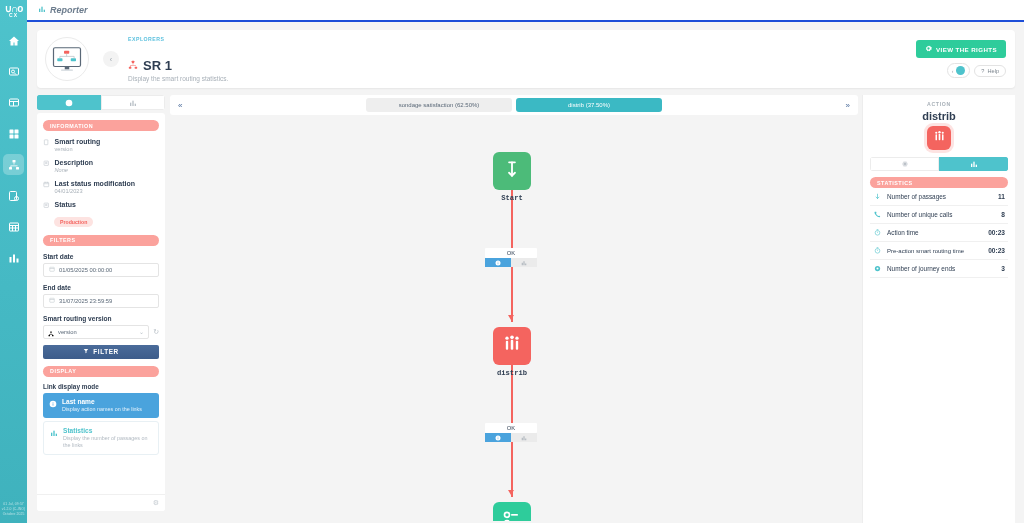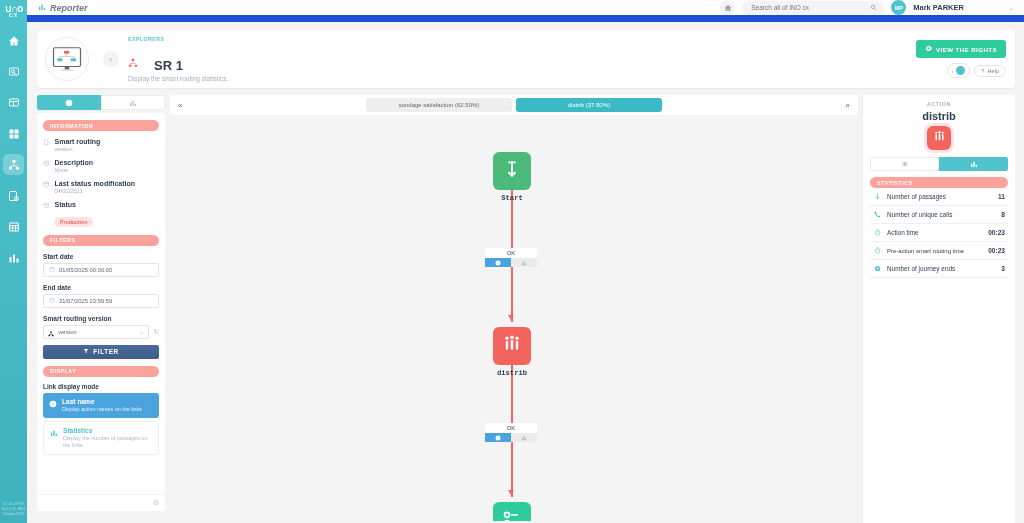--- a/index.html
+++ b/index.html
@@ -33,21 +33,21 @@
   .rail-item svg { width: 12px; height: 12px; display: block; }
   .rail-foot {
     position: absolute; bottom: 6px; left: 0; width: 27px; text-align: center;
     color: rgba(255,255,255,.62); font-size: 3.4px; line-height: 5px;
     letter-spacing: .1px;
   }
 
   
   .topbar {
     position: absolute; left: 27px; top: 0; width: 997px; height: 22px;
-    background: #ffffff; border-bottom: 7px solid #1d4ed8;
+    background: #ffffff; border-bottom: 2px solid #1d4ed8;
     display: flex; align-items: center;
   }
   .app-title {
     display: flex; align-items: center; gap: 4px;
     margin-left: 11px; color: #6b7b8c; font-style: italic; font-weight: 700; font-size: 9px;
   }
   .app-title .ic { color: #54c3cb; font-size: 8px; font-style: normal; }
   .top-right { margin-left: auto; display: flex; align-items: center; gap: 7px; padding-right: 10px; }
   .home-btn {
     width: 15px; height: 15px; border-radius: 50%; background: #f2f2f2;
@@ -82,21 +82,21 @@
     display: flex; align-items: center; justify-content: center;
   }
   .thumb svg { width: 30px; height: 26px; }
   .back-btn {
     width: 16px; height: 16px; border-radius: 50%; background: #f3f3f3; color: #9aa3ab;
     display: flex; align-items: center; justify-content: center; font-size: 7px;
     margin-left: 14px; cursor: pointer;
   }
   .hdr-text { margin-left: 9px; }
   .crumb { font-size: 5.2px; color: #5bc0de; font-weight: 700; letter-spacing: .5px; }
-  .hdr-title { display: flex; gap: 16px; margin-top: 16px; }
+  .hdr-title { display: flex; align-items: center; gap: 5px; margin-top: 16px; }
   .hdr-title .tic { color: #f4645f; font-size: 10px; }
   .hdr-title .ttxt { font-size: 13px; font-weight: 700; color: #2f3e52; }
   .hdr-sub { font-size: 6.5px; color: #a8b0b8; margin-top: 2px; }
   .hdr-right { margin-left: auto; margin-right: 9px; display: flex; flex-direction: column; align-items: flex-end; gap: 5px; }
   .rights-btn {
     background: #2ecc9b; color: #fff; font-size: 6.2px; font-weight: 700; letter-spacing: .4px;
     border-radius: 3px; padding: 5px 9px; display: flex; align-items: center; gap: 4px; cursor: pointer;
   }
   .rights-btn svg { width: 7px; height: 7px; }
   .hdr-mini { display: flex; align-items: center; gap: 4px; }
@@ -330,39 +330,20 @@
   <div class="topbar">
     <div class="app-title">
       <span class="ic">
         <svg viewBox="0 0 24 24" width="8" height="8" fill="currentColor">
             <rect x="3" y="11" width="4" height="10"></rect>
             <rect x="10" y="5" width="4" height="16"></rect>
             <rect x="17" y="14" width="4" height="7"></rect>
           </svg>
       </span>
       <span>Reporter</span>
-    </div>
-    <div class="top-right">
-      <div class="home-btn">
-        <svg viewBox="0 0 24 24" fill="currentColor">
-            <path d="M12 3 2 12h3v9h6v-6h2v6h6v-9h3z"></path>
-          </svg>
-      </div>
-      <div class="search-wrap">
-        <input placeholder="Search all of INO cx" style="">
-        <span class="s-ic">
-          <svg viewBox="0 0 24 24" width="7" height="7" fill="none" stroke="currentColor" stroke-width="2.4">
-              <circle cx="10" cy="10" r="6"></circle>
-              <line x1="15" y1="15" x2="21" y2="21"></line>
-            </svg>
-        </span>
-      </div>
-      <div class="avatar">MP</div>
-      <div class="user-name">Mark PARKER</div>
-      <div class="caret">⌄</div>
     </div>
   </div>
 
   <div class="header-card">
     <div class="thumb">
       <svg viewBox="0 0 40 34" fill="none">
         <rect x="2" y="2" width="36" height="25" rx="2" stroke="#5a6877" stroke-width="1.6"></rect>
         <rect x="17" y="27" width="6" height="4" fill="#5a6877"></rect>
         <rect x="12" y="31" width="16" height="1.6" rx="0.8" fill="#cfd6db"></rect>
         <rect x="16" y="6" width="7" height="4" rx="1" fill="#f4645f"></rect>

